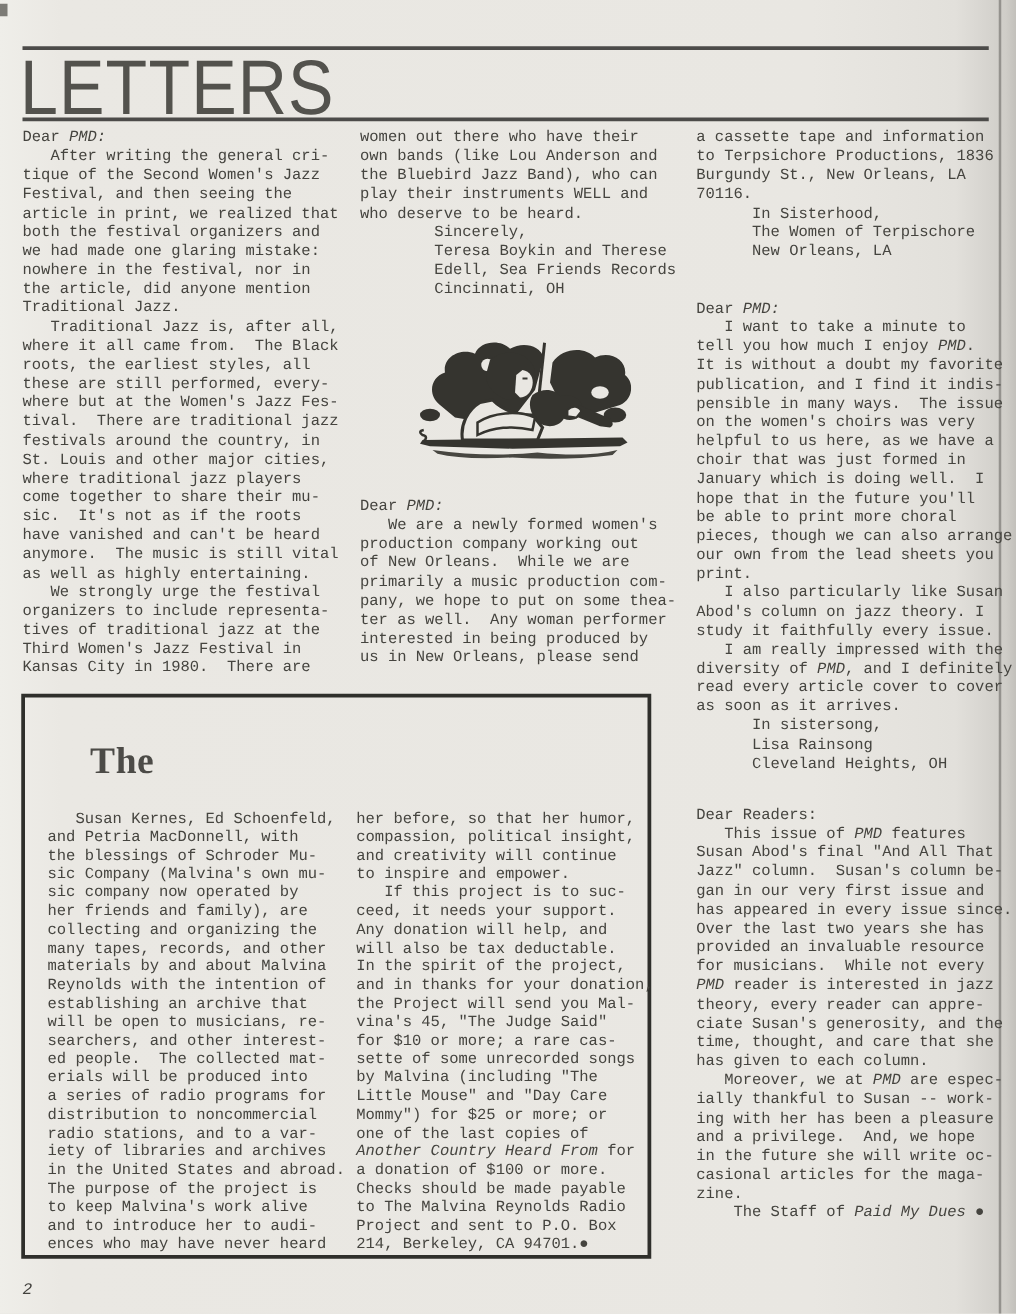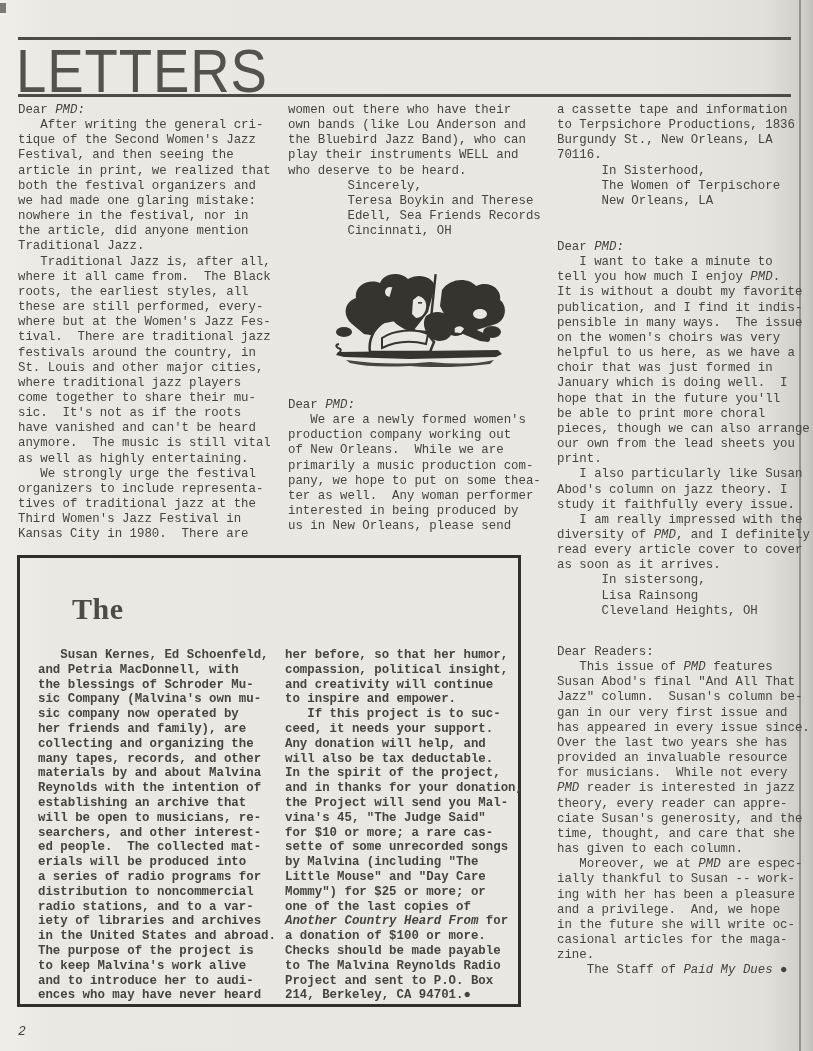--- a/index.html
+++ b/index.html
@@ -21,21 +21,21 @@
     font-weight:400;font-size:62px;line-height:1;color:#53524d;
     letter-spacing:1px;transform:scaleX(0.88);transform-origin:0 0;
     white-space:nowrap;
   }
   .type{
     position:absolute;
     font-size:12.4px;line-height:15.15px;color:#45443f;
     white-space:pre;letter-spacing:0;
   }
   .type i{font-style:italic;}
-  .boxtype{line-height:14.8px;font-weight:bold;}
+  .boxtype{line-height:14.8px;}
   .box{
     position:absolute;left:17px;top:555px;width:498px;height:446px;
     border:3px solid #2f2f2b;
   }
   .boxtitle{
     position:absolute;
     font-family:"Liberation Serif","DejaVu Serif",serif;
     font-weight:700;color:#4c4b47;font-size:30px;line-height:1;
     white-space:nowrap;letter-spacing:.5px;
   }

